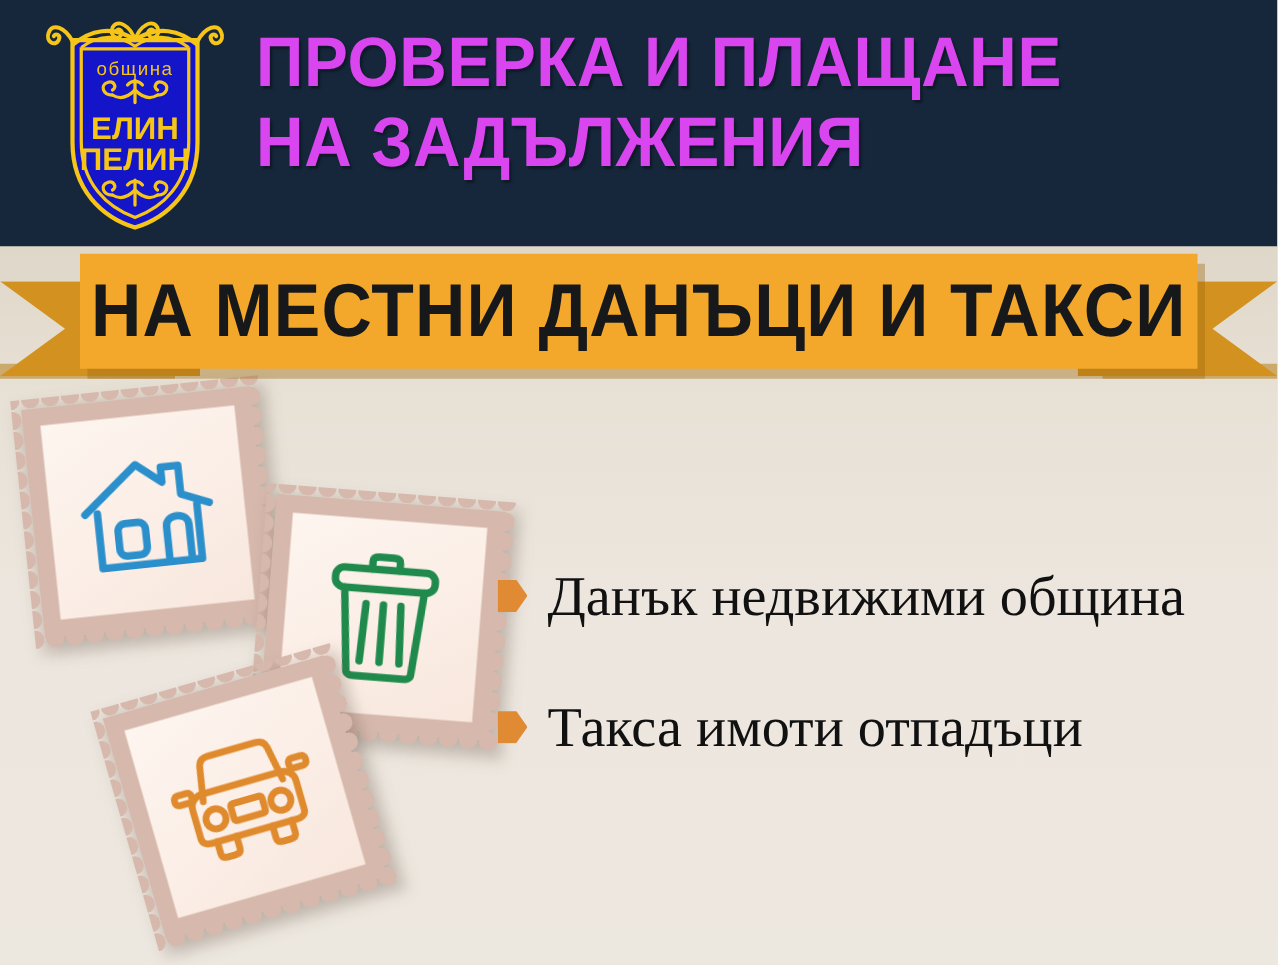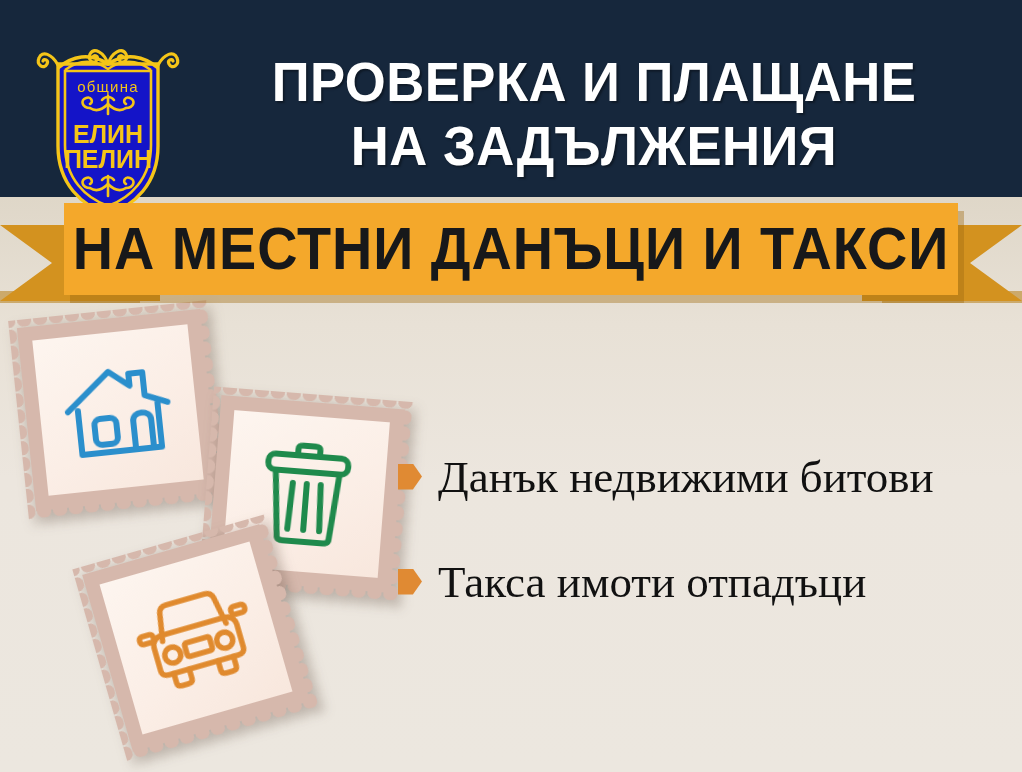--- a/index.html
+++ b/index.html
@@ -37,41 +37,39 @@
     height: 197px;
     background: #16273c;
     z-index: 5;
   }
   .header-inner {
     position: absolute;
     left: 0; top: 0;
     width: 1022px; height: 197px;
     display: flex;
     align-items: flex-start;
-    margin-top: 32px;
   }
 
   
   .crest {
     position: absolute;
     left: 32px;
     top: 6px;
     width: 152px;
     height: 182px;
   }
   .crest svg { display: block; width: 152px; height: 182px; }
 
   
   .title-block {
     position: absolute;
     left: 180px;
     top: 18px;
     width: 828px;
-    text-align: center;
-    color: #ffffff;
+    color: #d946ef;
   }
   .title-line {
     font-family: "Liberation Sans Narrow", "Liberation Sans", sans-serif;
     font-weight: 700;
     font-size: 56px;
     line-height: 64px;
     letter-spacing: 0.5px;
     white-space: nowrap;
     transform: scaleX(0.94);
     text-shadow: 2px 2px 2px rgba(0,0,0,0.35);
@@ -328,21 +326,21 @@
         </svg>
       </div>
     </div>
 
   </div>
 
   <div class="bullet-list">
 
     <div class="bullet-row">
       <span class="bullet-marker"></span>
-      <span class="bullet-label">Данък недвижими битови</span>
+      <span class="bullet-label">Данък недвижими община</span>
     </div>
 
     <div class="bullet-row">
       <span class="bullet-marker"></span>
       <span class="bullet-label">Такса имоти отпадъци</span>
     </div>
 
 
   </div>
 

